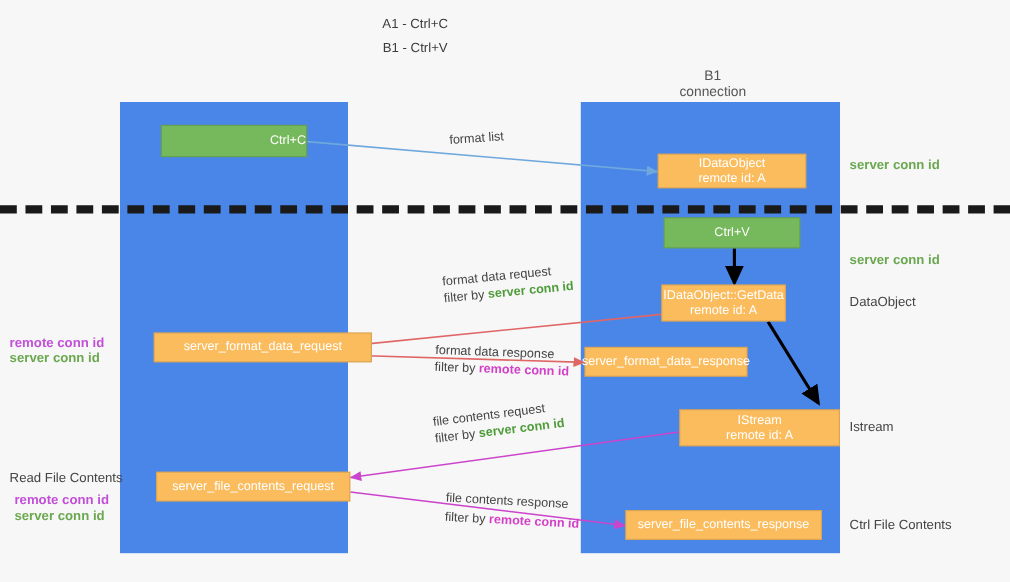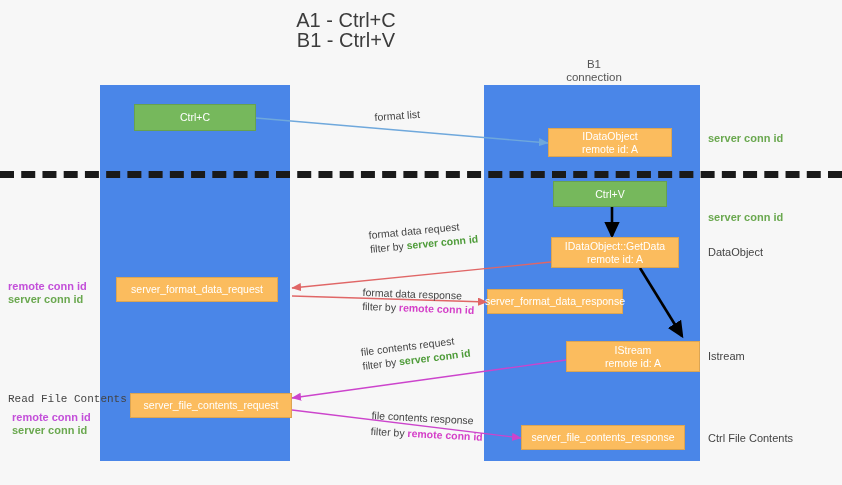--- a/index.html
+++ b/index.html
@@ -25,21 +25,21 @@
     width: 842px;
     height: 485px;
     pointer-events: none;
   }
   
   .title {
     position: absolute;
     left: 0; top: 10px;
     width: 692px;
     text-align: center;
-    font-size: 20px;
+    font-size: 11px;
     line-height: 20px;
     color: #3c3c3c;
     white-space: pre-line;
   }
   
   .col-head {
     position: absolute;
     text-align: center;
     font-size: 11.5px;
     line-height: 13px;
@@ -141,42 +141,42 @@
 
     <line x1="292" y1="296" x2="487" y2="302" stroke="#e06666" stroke-width="1.3" marker-end="url(#ah-red)"></line>
 
     <line x1="566" y1="360" x2="292" y2="398" stroke="#cc44cc" stroke-width="1.3" marker-end="url(#ah-magenta)"></line>
 
     <line x1="292" y1="410" x2="521" y2="438" stroke="#cc44cc" stroke-width="1.3" marker-end="url(#ah-magenta)"></line>
   </svg>
 
   <div class="dashed" style="top:171px;"></div>
 
-  <div class="node green" style="left:134px; top:104px; width:122px; height:27px;">
+  <div class="node green" style="left:134px; top:104px; width:122px; height:27px;align-items:flex-end;">
     <span>Ctrl+C</span>
   </div>
 
-  <div class="node orange" style="left:116px; top:277px; width:162px; height:25px;">
+  <div class="node orange" style="left:128px; top:277px; width:182px; height:25px;">
     <span>server_format_data_request</span>
   </div>
 
   <div class="node orange" style="left:130px; top:393px; width:162px; height:25px;">
     <span>server_file_contents_request</span>
   </div>
 
   <div class="node orange" style="left:548px; top:128px; width:124px; height:29px;">
     <span>IDataObject</span>
     <span class="l2">remote id: A</span>
   </div>
 
   <div class="node green" style="left:553px; top:181px; width:114px; height:26px;">
     <span>Ctrl+V</span>
   </div>
 
-  <div class="node orange" style="left:551px; top:237px; width:128px; height:31px;align-items:center;">
+  <div class="node orange" style="left:551px; top:237px; width:104px; height:31px;align-items:center;">
     <span>IDataObject::GetData</span>
     <span class="l2">remote id: A</span>
   </div>
 
   <div class="node orange" style="left:487px; top:289px; width:136px; height:25px;">
     <span>server_format_data_response</span>
   </div>
 
   <div class="node orange" style="left:566px; top:341px; width:134px; height:31px;">
     <span>IStream</span>
@@ -189,21 +189,21 @@
 
   <div class="side-label green" style="left:708px; top:132px;">server conn id</div>
   <div class="side-label green" style="left:708px; top:211px;">server conn id</div>
   <div class="side-label plain" style="left:708px; top:246px;">DataObject</div>
   <div class="side-label plain" style="left:708px; top:350px;">Istream</div>
   <div class="side-label plain" style="left:708px; top:432px;">Ctrl File Contents</div>
 
   <div class="side-label magenta" style="left:8px; top:280px;">remote conn id</div>
   <div class="side-label green" style="left:8px; top:293px;">server conn id</div>
 
-  <div class="side-label plain" style="left:8px; top:393px;font-family:Liberation Mono, monospace;">Read File Contents</div>
+  <div class="side-label plain" style="left:8px; top:393px;">Read File Contents</div>
   <div class="side-label magenta" style="left:12px; top:411px;">remote conn id</div>
   <div class="side-label green" style="left:12px; top:424px;">server conn id</div>
 
   <div class="edge-label" style="left:374px; top:110px; transform: rotate(-4deg);">
     <span>format list</span>
   </div>
 
   <div class="edge-label" style="left:368px; top:228px; transform: rotate(-5.5deg);">
     <div>format data request</div>
     <div><span>filter by </span><span class="hl-green">server conn id</span></div>

